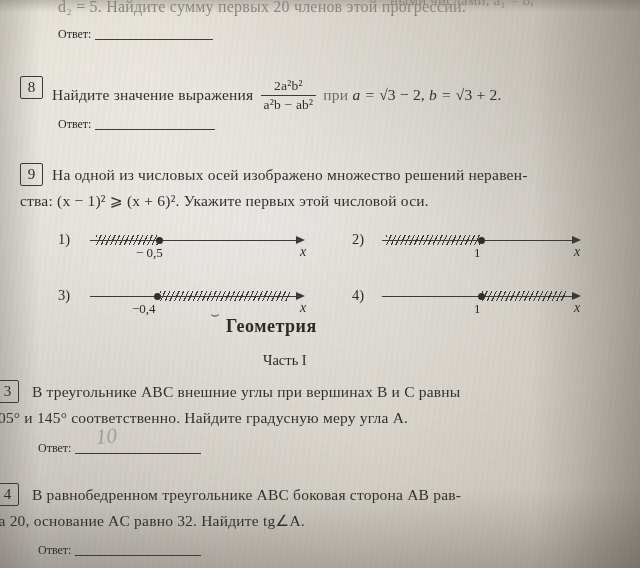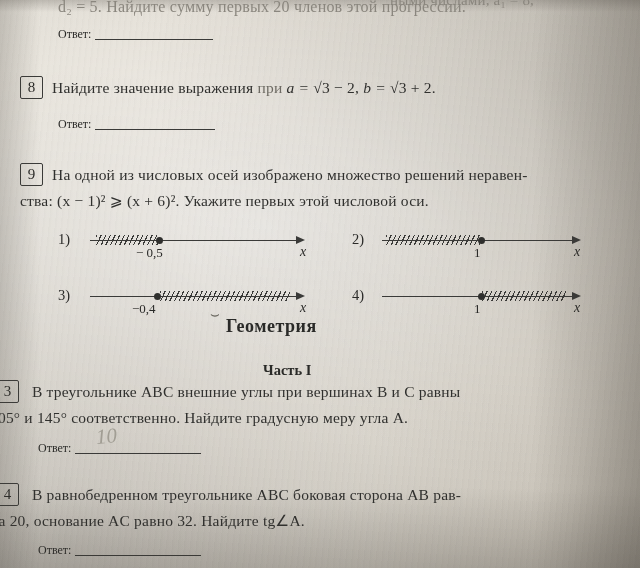--- a/index.html
+++ b/index.html
@@ -155,23 +155,22 @@
   }
 
   .hdr-geom {
     position: absolute;
     font-weight: bold;
     font-size: 18px;
     letter-spacing: 0.5px;
   }
   .hdr-part {
     position: absolute;
-    font-weight: bold;
+    font-weight: normal;
     font-size: 14.5px;
-    margin-top: 10px;
   }
   .squiggle {
     position: absolute;
     font-size: 15px;
     color: #6b6860;
   }
   .scribble {
     position: absolute;
     color: rgba(120,116,106,0.55);
     font-size: 21px;
@@ -194,20 +193,25 @@
   <div class="line vfaded" style="left:58px; top:-2px; font-size:16px;">d₂ = 5. Найдите сумму первых 20 членов этой прогрессии.</div>
   <div class="line vfaded" style="left:390px; top:-8px; font-size:15px;">ными числами, a₁ = 8,</div>
 
   <div class="ans" style="left:58px; top:26px;">
     <span class="lbl">Ответ:</span><span class="rule" style="width:118px;"></span>
   </div>
 
   <div class="num-box" style="left:20px; top:76px;">8</div>
   <div class="line" style="left:52px; top:79px;">
     <span>Найдите значение выражения</span>
+    <span class="frac">
+      <span class="top">2a²b²</span>
+      <span class="bar"></span>
+      <span class="bot">a²b − ab²</span>
+    </span>
     <span class="faded">при</span>
     <span style="font-style:italic;">a =</span>
     <span>√3 − 2,</span>
     <span style="font-style:italic;">b =</span>
     <span>√3 + 2.</span>
   </div>
 
   <div class="ans" style="left:58px; top:116px;">
     <span class="lbl">Ответ:</span><span class="rule" style="width:120px;"></span>
   </div>

